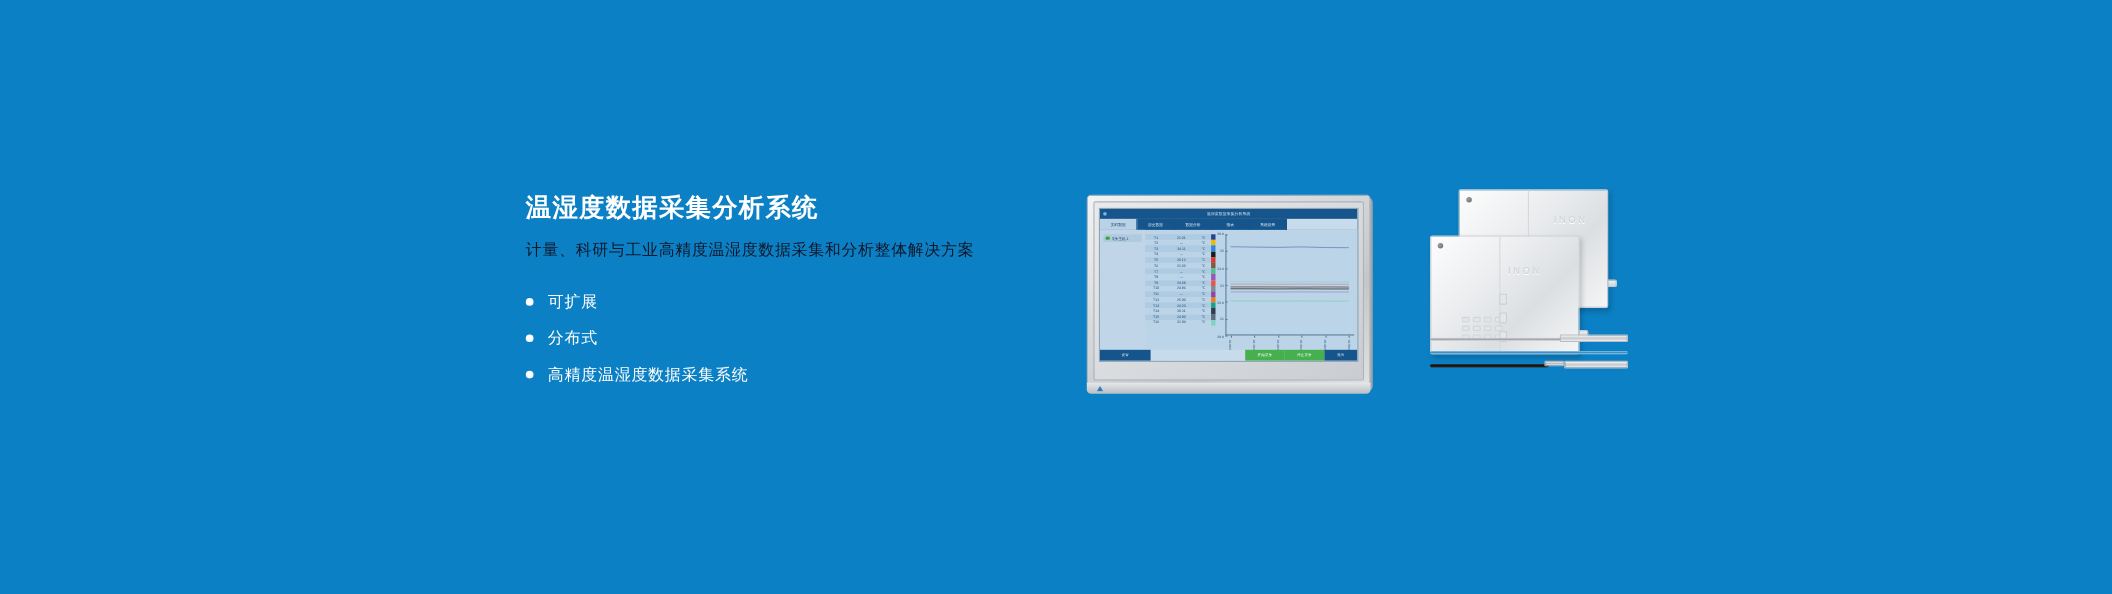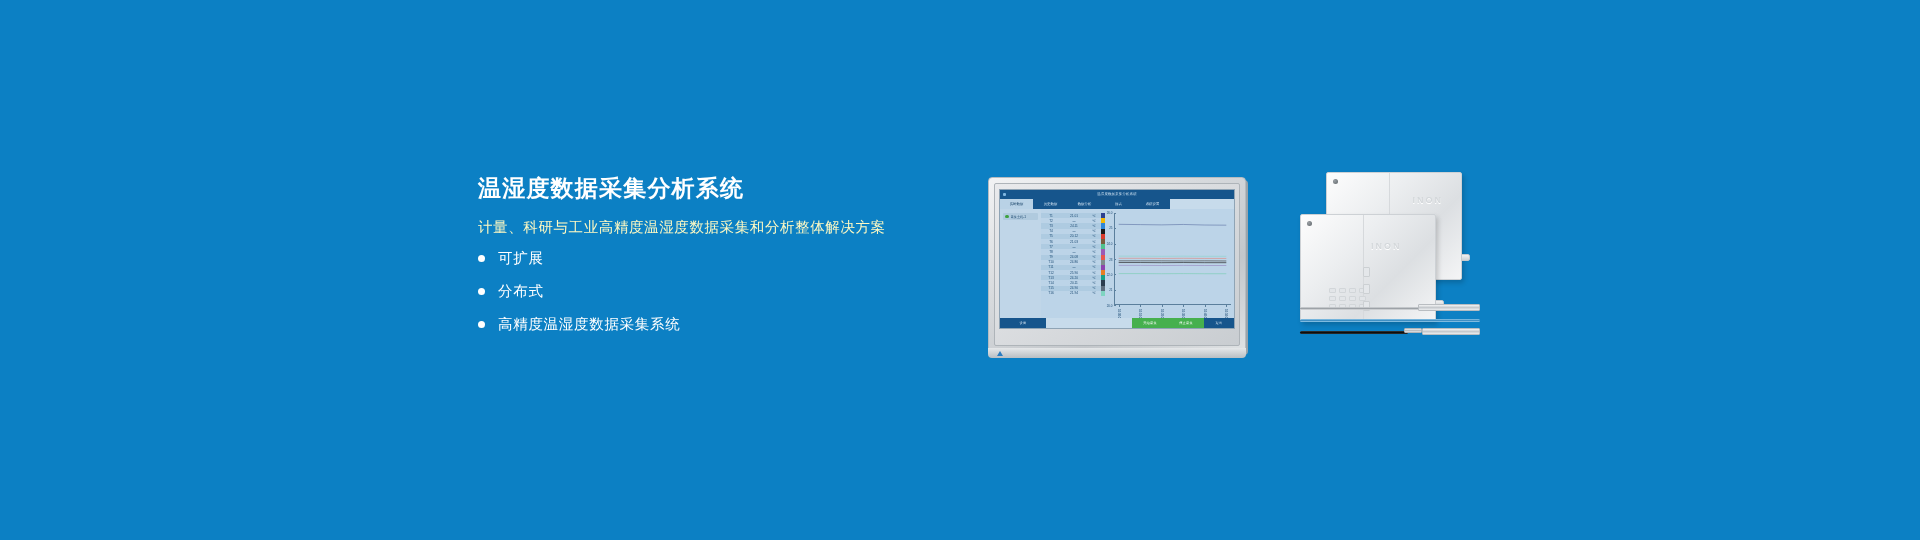--- a/index.html
+++ b/index.html
@@ -11,24 +11,24 @@
     position:relative;
   }
 
   
   #hero-text { position:absolute; left:478px; top:175px; width:470px; }
   #hero-title {
     font-size:23px; font-weight:bold; color:#ffffff;
     letter-spacing:1.2px; line-height:1.15; white-space:nowrap;
   }
   #hero-subtitle {
-    margin-top:17px; font-size:14.5px; color:#fef9c3;
+    margin-top:17px; font-size:14.5px; color:#0f172a;
     letter-spacing:.6px; white-space:nowrap; font-weight:400;
   }
-  #feature-list { margin-top:12px; list-style:none;text-align:right; }
+  #feature-list { margin-top:28px; list-style:none;text-align:right; }
   .feature-item {
     display:flex; align-items:center; margin-top:14px;
     font-size:14.5px; color:#ffffff; letter-spacing:.7px;
   }
   .feature-item:first-child { margin-top:0; }
   .bullet-dot {
     width:7px; height:7px; border-radius:50%;
     background:#ffffff; margin-right:13px; flex:none;
   }
 

